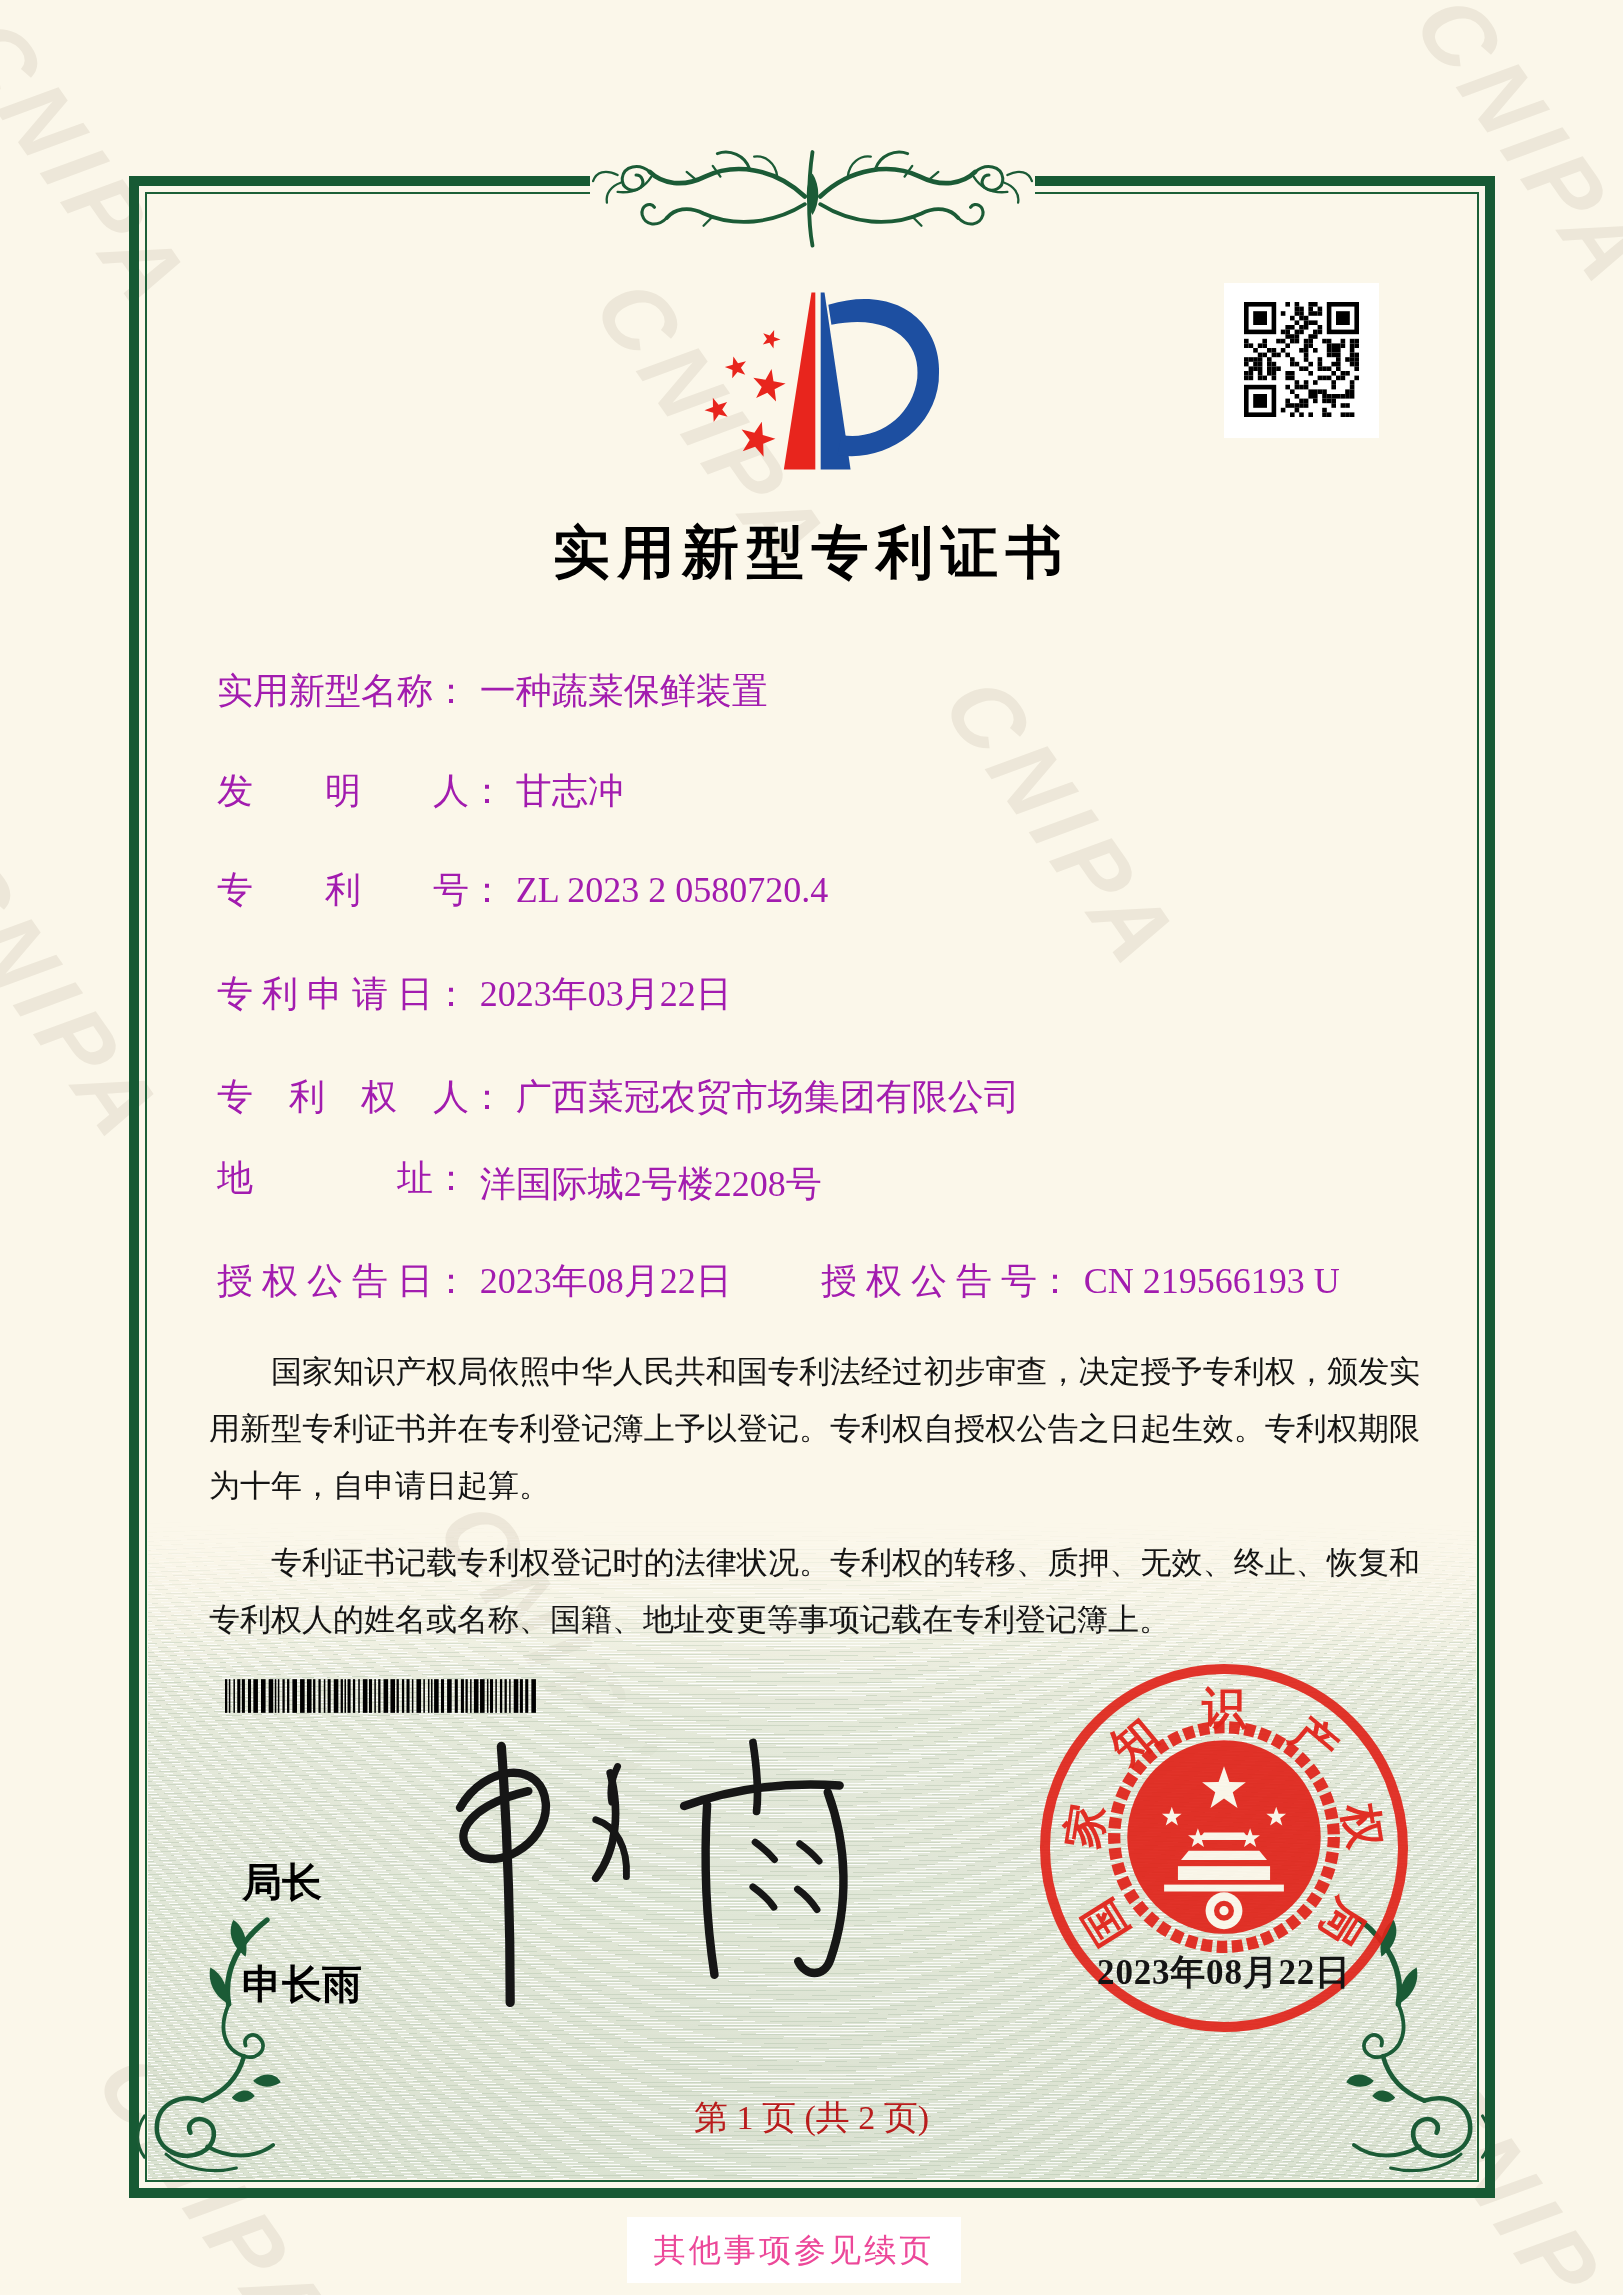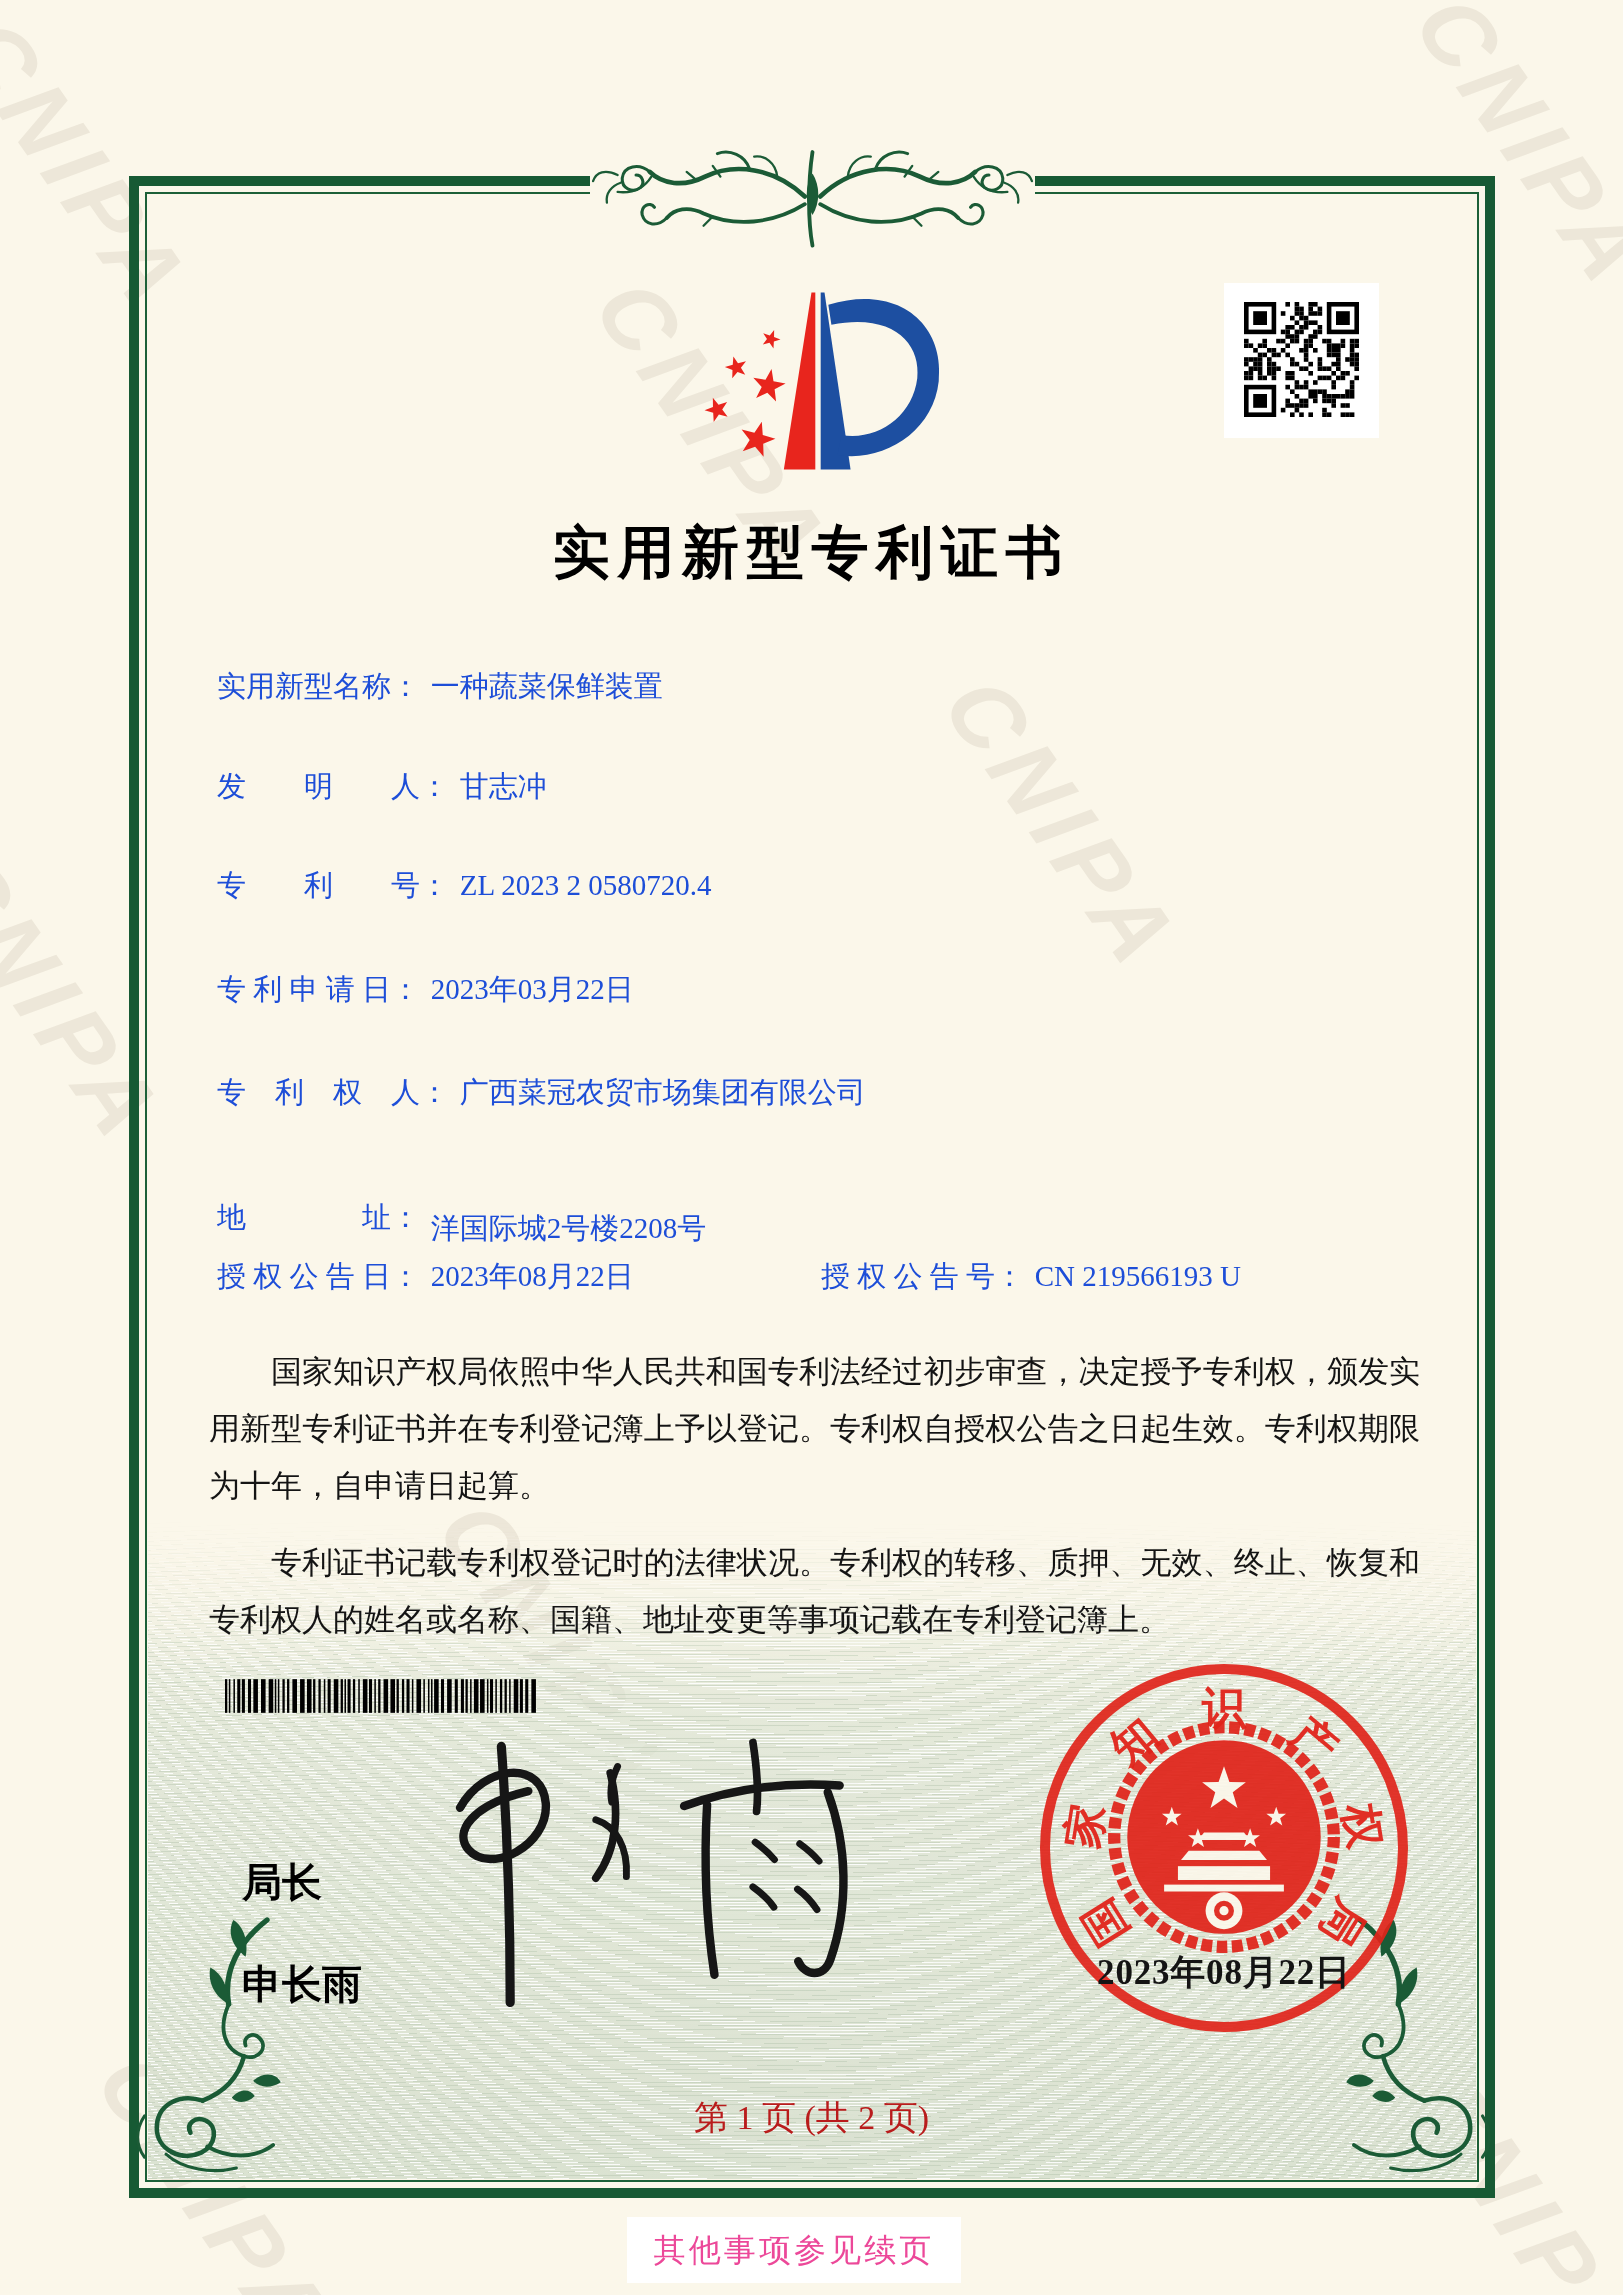--- a/index.html
+++ b/index.html
@@ -28,21 +28,21 @@
     mask-image:linear-gradient(to bottom,transparent,#000 146px);}
 
   .abs{position:absolute;z-index:3;}
   .cert-no{left:217px;top:294px;font-size:33px;color:#111;letter-spacing:2.3px;}
   .doc-title{left:0;top:515px;width:100%;text-align:center;margin:0;
              font-size:57px;font-weight:bold;color:#000;letter-spacing:7.7px;}
 
   .qr-patch{left:1224px;top:283px;width:155px;height:155px;background:#fff;}
   .qr-patch svg{position:absolute;left:20px;top:19px;}
 
-  .row{left:217px;font-size:29px;color:#1d4ed8;white-space:nowrap;}
+  .row{left:217px;font-size:36px;color:#a21caf;white-space:nowrap;}
   .row .lbl{display:inline-block;}
   .row .val{display:inline-block;margin-left:10.7px;}
   .val-col{display:inline-block;vertical-align:top;margin-left:10.7px;}
   .val-col div{line-height:60px;}
   .row2{left:821px;}
 
   .paras{left:209px;top:1343px;width:1211px;font-size:31px;line-height:57px;
          color:#141414;text-align:justify;}
   .paras p{margin:0 0 20px 0;text-indent:2em;}
 
@@ -363,21 +363,21 @@
   </div>
   <div class="abs row" style="top:866px">
     <span class="lbl">专　　利　　号：</span><span class="val">ZL 2023 2 0580720.4</span>
   </div>
   <div class="abs row" style="top:970px">
     <span class="lbl">专 利 申 请 日：</span><span class="val">2023年03月22日</span>
   </div>
   <div class="abs row" style="top:1073px">
     <span class="lbl">专　利　权　人：</span><span class="val">广西菜冠农贸市场集团有限公司</span>
   </div>
-  <div class="abs row" style="top:1198px">
+  <div class="abs row" style="top:1154px">
     <span class="lbl">地　　　　址：</span><span class="val-col"><div>洋国际城2号楼2208号</div></span>
   </div>
   <div class="abs row" style="top:1257px">
     <span class="lbl">授 权 公 告 日：</span><span class="val">2023年08月22日</span>
   </div>
   <div class="abs row row2" style="top:1257px">
     <span class="lbl">授 权 公 告 号：</span><span class="val">CN 219566193 U</span>
   </div>
 
   <div class="abs paras">

